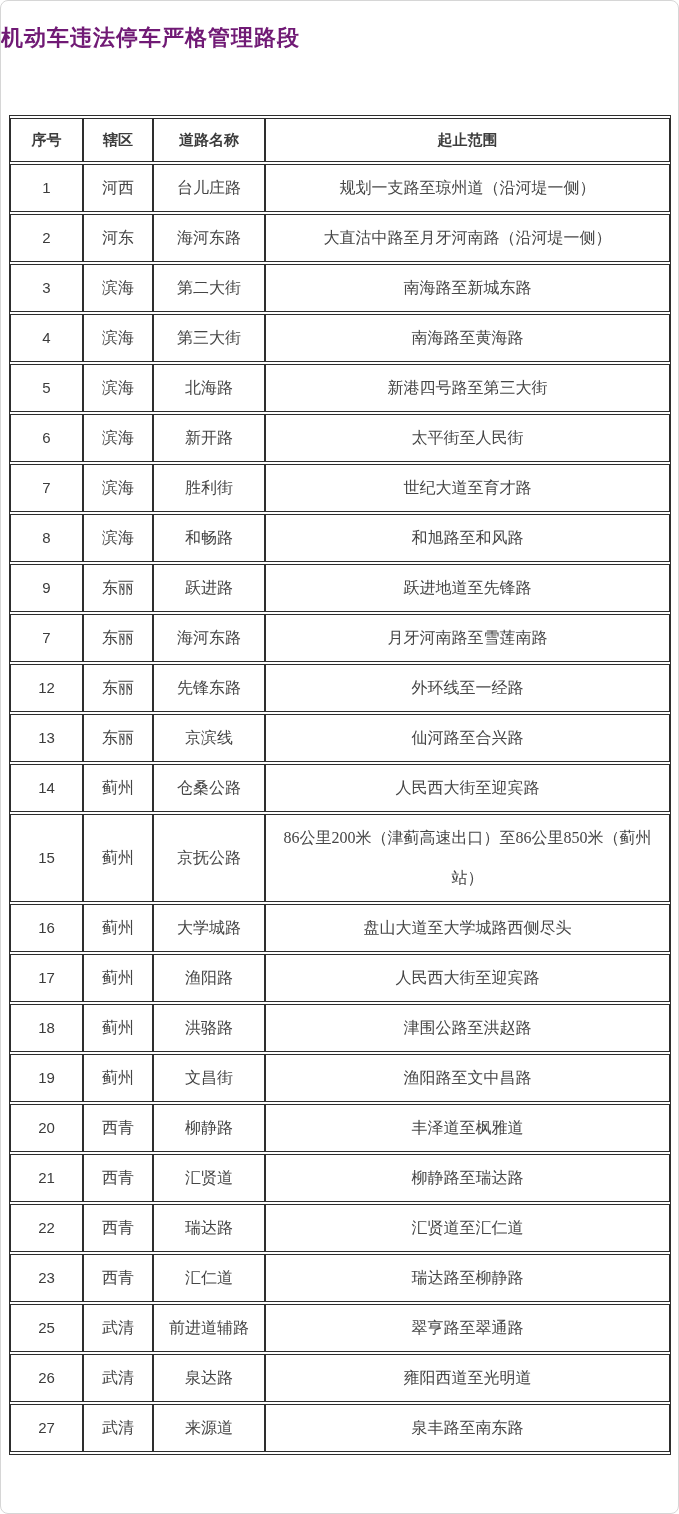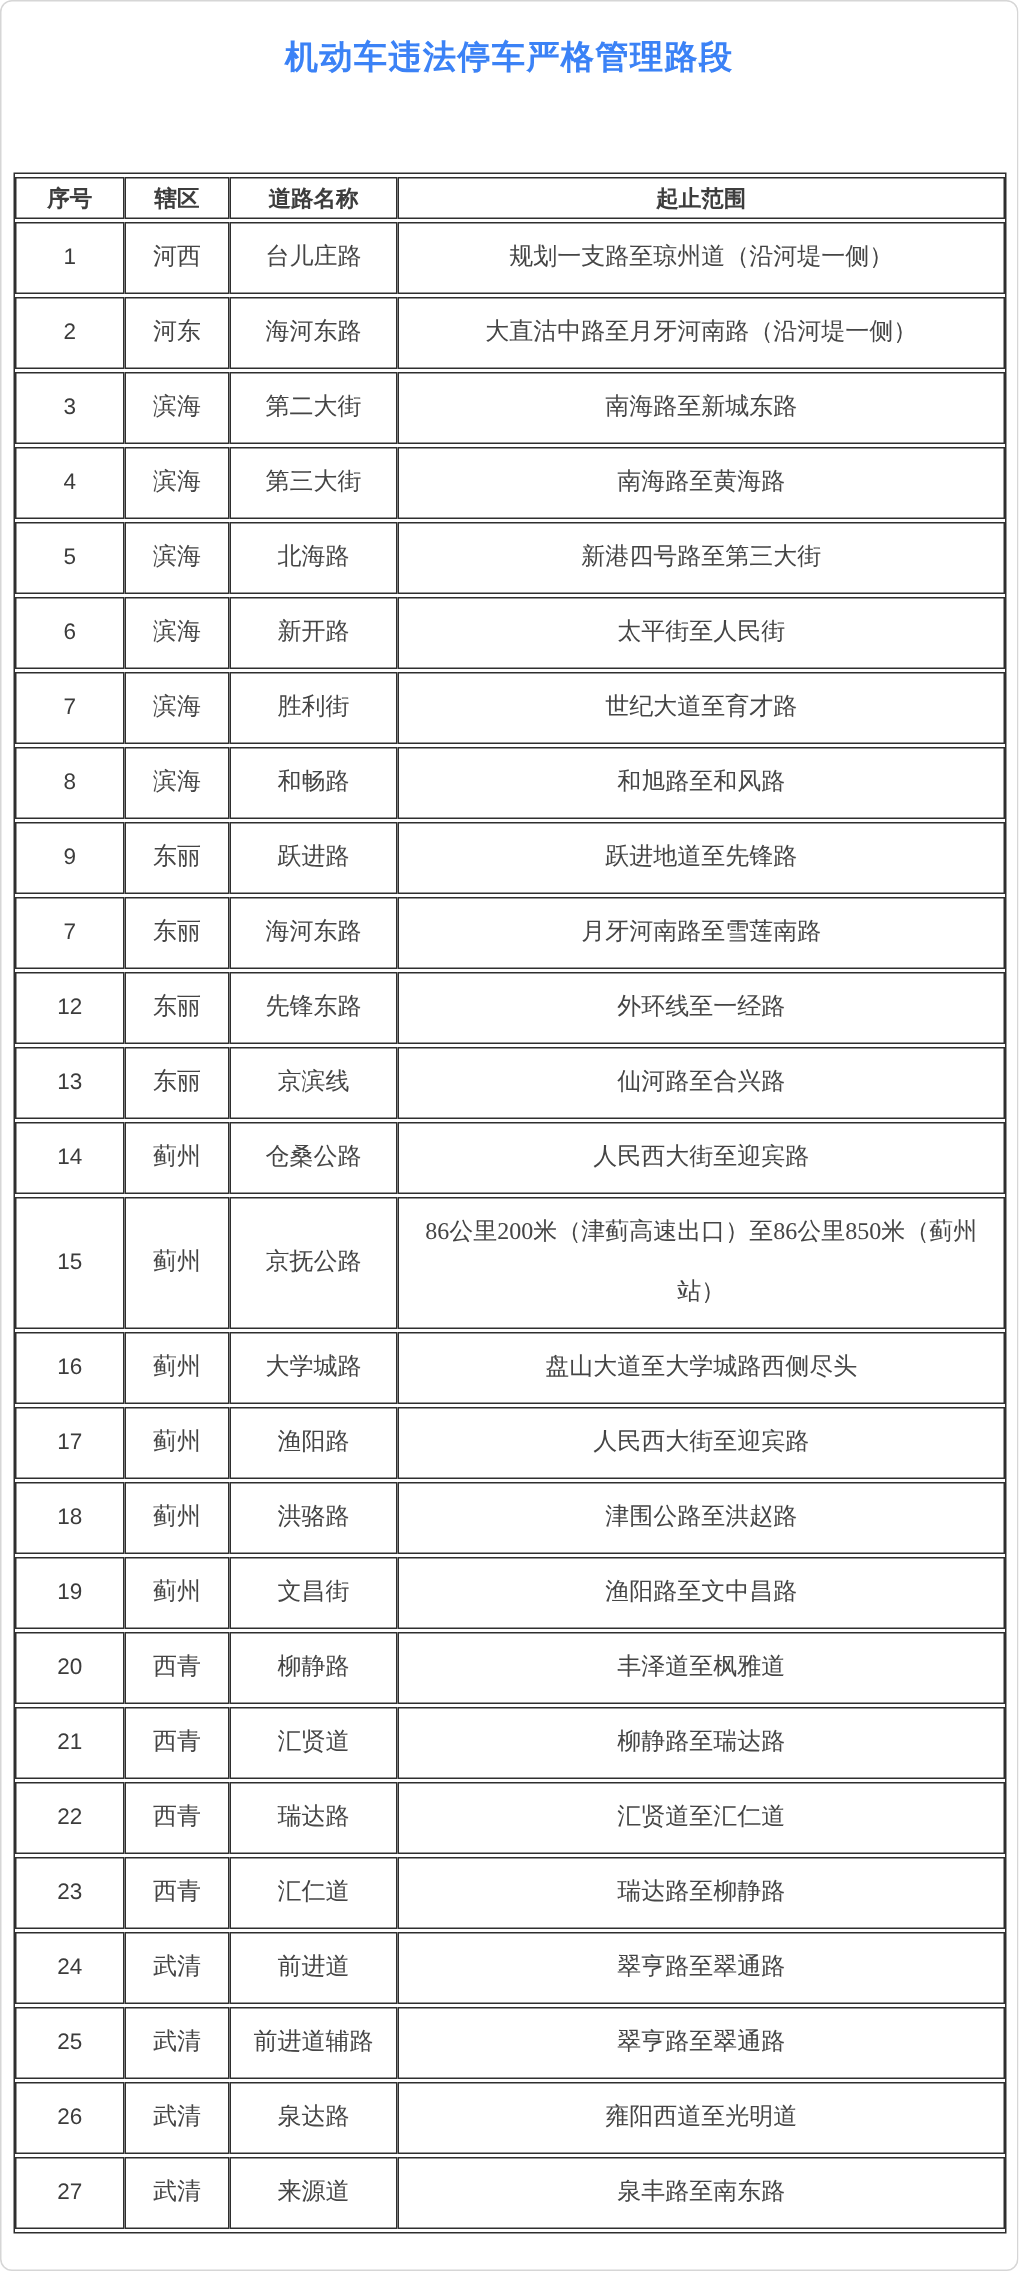--- a/index.html
+++ b/index.html
@@ -11,24 +11,24 @@
   .page {
     width: 679px;
     min-height: 1514px;
     background: #ffffff;
     border: 1px solid #d6d6d6;
     border-radius: 8px;
     padding-top: 18px;
     overflow: hidden;
   }
   .page-title {
-    text-align: center;
+    text-align: left;
     font-size: 22px;
     font-weight: 600;
-    color: #3b82f6;
+    color: #701a75;
     letter-spacing: 1px;
     font-family: "Liberation Serif", serif;
     margin-top: 4px;
   }
   .table-wrap {
     margin: 62px 7px 8px 8px;
   }
   table.road-table {
     width: 100%;
     border-collapse: separate;
@@ -39,21 +39,21 @@
   }
   table.road-table th,
   table.road-table td {
     border: 1px solid #2e2e2e;
     text-align: center;
     vertical-align: middle;
     color: #454545;
     background: #ffffff;
   }
   table.road-table th {
-    height: 28px;
+    height: 44px;
     font-size: 15px;
     font-weight: 600;
     color: #3d3d3d;
     font-family: "Liberation Serif", serif;
   }
   table.road-table td {
     height: 48px;
     font-size: 16px;
     line-height: 40px;
     padding: 3px 6px;
@@ -218,26 +218,20 @@
             <td>瑞达路</td>
             <td>汇贤道至汇仁道</td>
           </tr>
           <tr>
             <td class="cell-no">23</td>
             <td>西青</td>
             <td>汇仁道</td>
             <td>瑞达路至柳静路</td>
           </tr>
           <tr>
-            <td class="cell-no">24</td>
-            <td>武清</td>
-            <td>前进道</td>
-            <td>翠亨路至翠通路</td>
-          </tr>
-          <tr>
             <td class="cell-no">25</td>
             <td>武清</td>
             <td>前进道辅路</td>
             <td>翠亨路至翠通路</td>
           </tr>
           <tr>
             <td class="cell-no">26</td>
             <td>武清</td>
             <td>泉达路</td>
             <td>雍阳西道至光明道</td>

